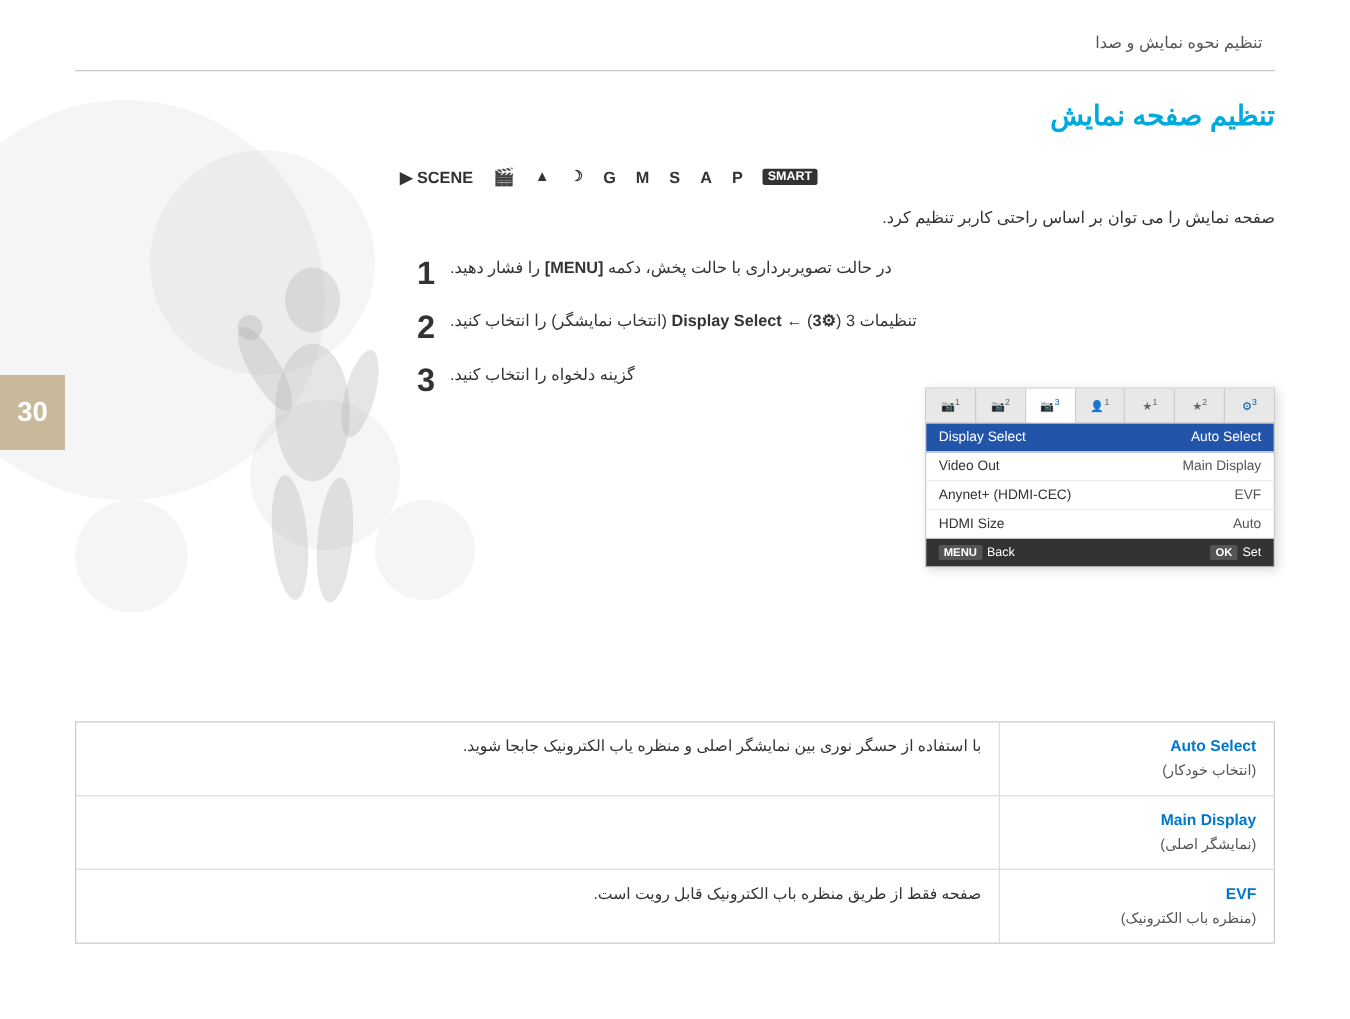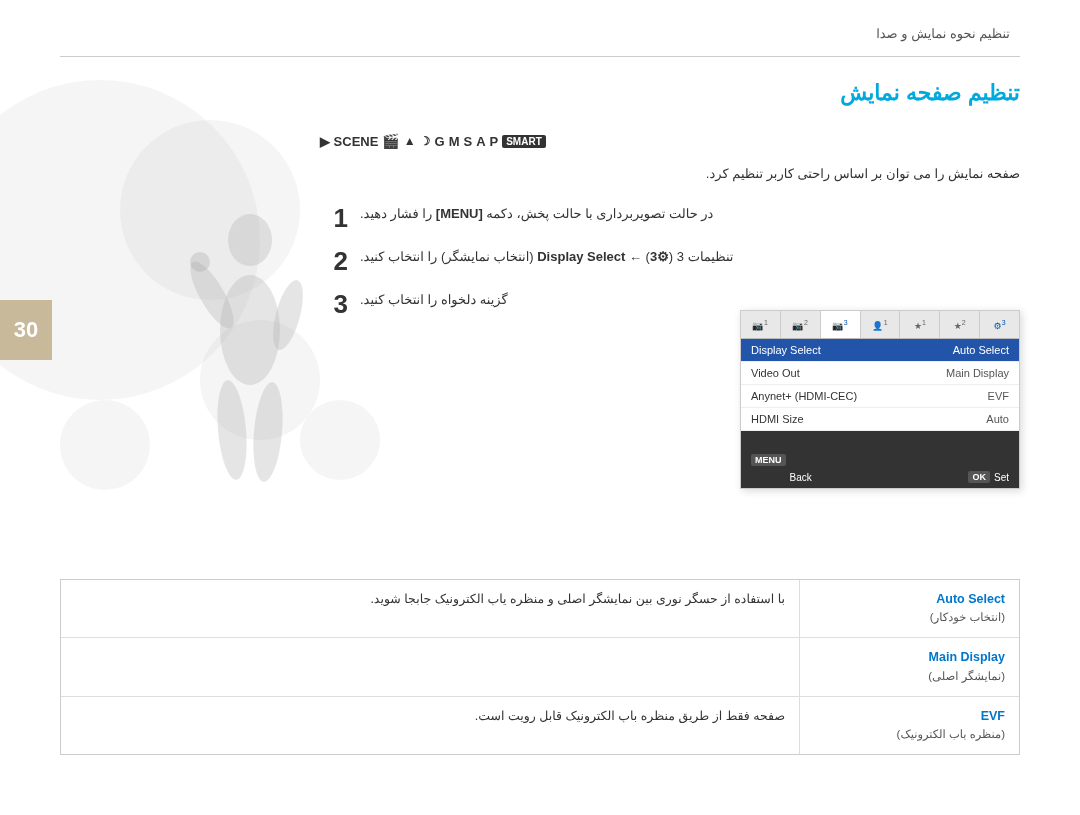--- a/index.html
+++ b/index.html
@@ -101,21 +101,21 @@
       margin-bottom: 27px;
       text-align: right;
       direction: rtl;
     }
 
     
     .mode-bar {
       display: flex;
       flex-direction: row-reverse;
       align-items: center;
-      gap: 4px;
+      gap: 16px;
       margin-bottom: 14px;
       font-size: 13px;
       color: #333;
       font-weight: bold;
     }
     .mode-tag {
       background: #333;
       color: #fff;
       font-size: 10px;
       padding: 1px 4px;
@@ -217,21 +217,20 @@
       display: flex;
       justify-content: space-between;
       align-items: center;
       padding: 5px 10px;
       background: #333;
       font-size: 10px;
     }
     .menu-footer-label {
       color: #fff;
       font-size: 10px;
-      margin-top: 36px;
     }
     .menu-btn-box {
       background: #555;
       color: #fff;
       padding: 1px 4px;
       font-size: 9px;
       font-weight: bold;
       border-radius: 2px;
     }
     .table-wrapper {

